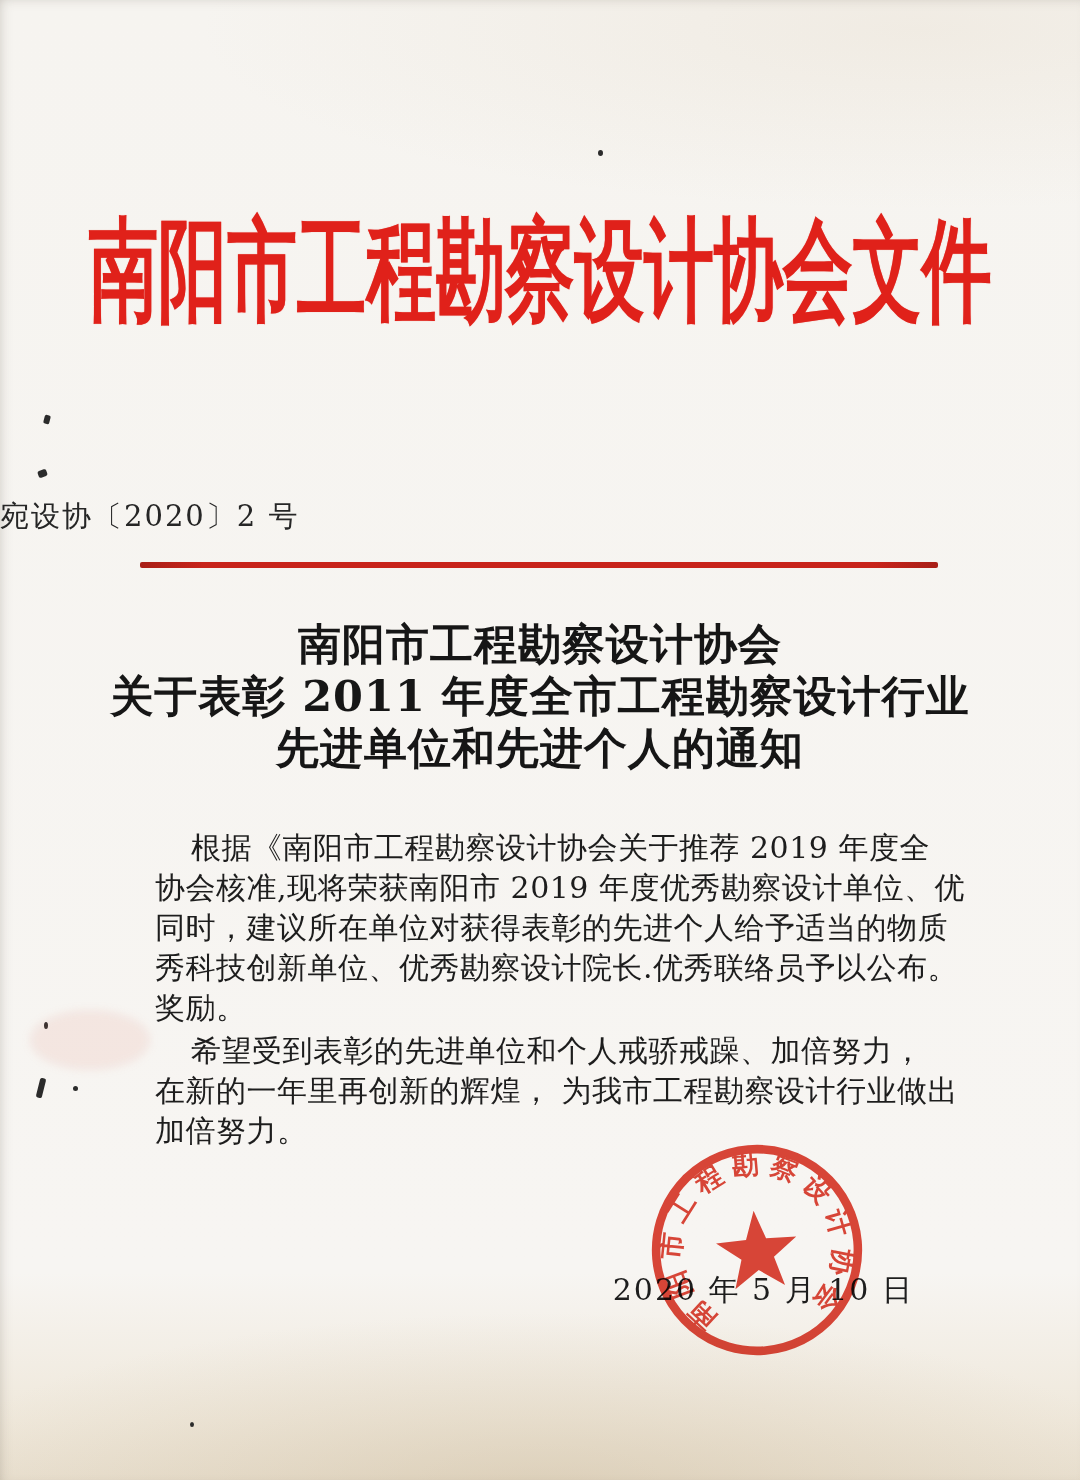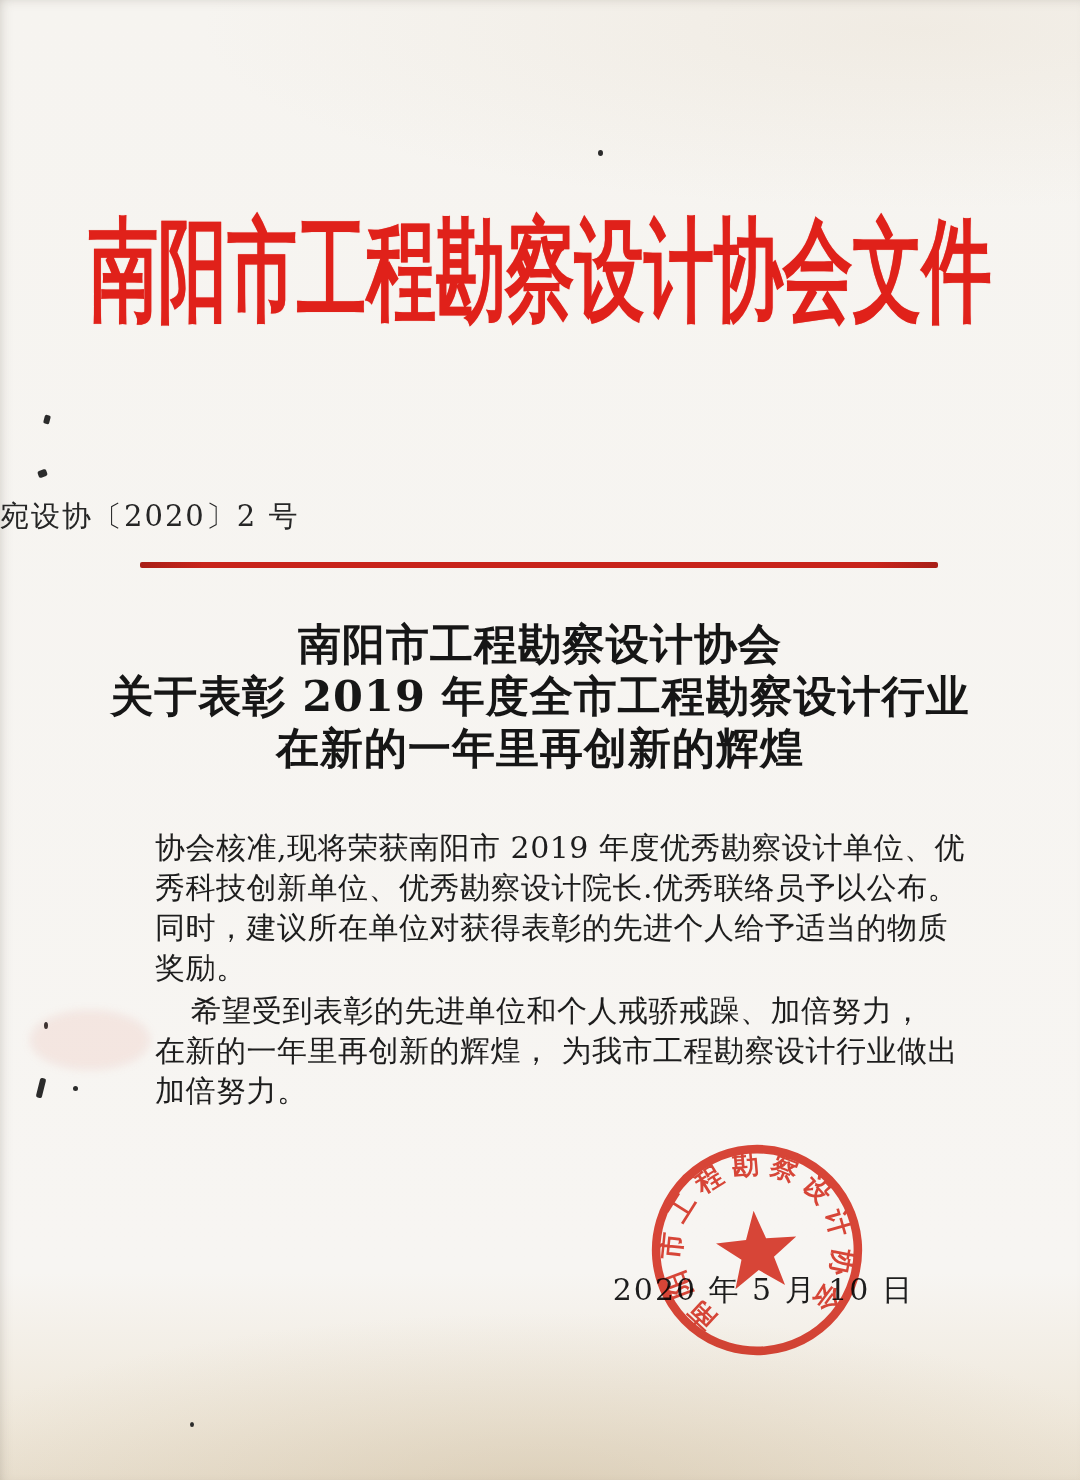--- a/index.html
+++ b/index.html
@@ -89,28 +89,29 @@
   <div class="banner">
     <div class="banner-text">南阳市工程勘察设计协会文件</div>
   </div>
 
   <div class="doc-number">宛设协〔2020〕2 号</div>
 
   <div class="red-rule"></div>
 
   <div class="title">
     <div>南阳市工程勘察设计协会</div>
-    <div>关于表彰 2019 年度全市工程勘察设计行业</div>
-    <div>在新的一年里再创新的辉煌</div>
+    <div>关于表彰 2011 年度全市工程勘察设计行业</div>
+    <div>先进单位和先进个人的通知</div>
   </div>
 
   <div class="body-text">
+    <div class="line indent">根据《南阳市工程勘察设计协会关于推荐 2019 年度全</div>
     <div class="line">协会核准,现将荣获南阳市 2019 年度优秀勘察设计单位、优</div>
+    <div class="line">同时，建议所在单位对获得表彰的先进个人给予适当的物质</div>
     <div class="line">秀科技创新单位、优秀勘察设计院长.优秀联络员予以公布。</div>
-    <div class="line">同时，建议所在单位对获得表彰的先进个人给予适当的物质</div>
     <div class="line">奖励。</div>
     <div class="line indent p2-first">希望受到表彰的先进单位和个人戒骄戒躁、加倍努力，</div>
     <div class="line">在新的一年里再创新的辉煌， 为我市工程勘察设计行业做出</div>
     <div class="line">加倍努力。</div>
   </div>
 
   <div class="date-line">2020 年 5 月 10 日</div>
 
 
   <div class="seal">

